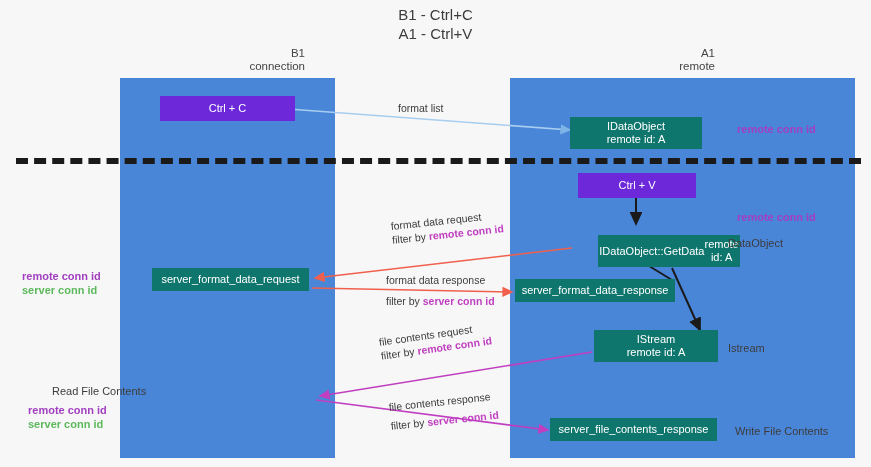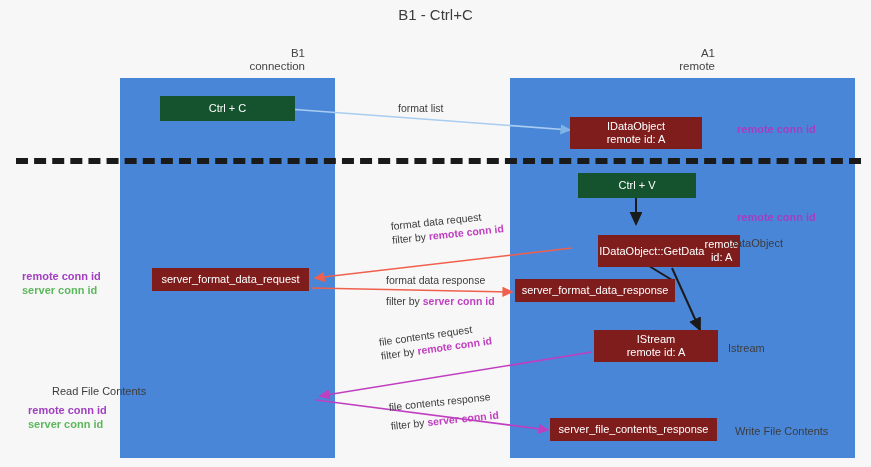--- a/index.html
+++ b/index.html
@@ -25,22 +25,22 @@
   }
   .colhead-b1{left:150px;top:47px;width:155px;}
   .colhead-a1{left:540px;top:47px;width:175px;}
 
   .box{
     position:absolute;box-sizing:border-box;
     display:flex;align-items:center;justify-content:center;
     text-align:center;color:#ffffff;font-size:11px;line-height:13px;
     padding:2px 4px;
   }
-  .box.green{background:#14532d;}
-  .box.orange{background:#7f1d1d;}
+  .box.green{background:#6d28d9;}
+  .box.orange{background:#0f766e;}
 
   .sidelabel{
     position:absolute;font-size:11px;line-height:14px;color:#3c3c3c;
     white-space:pre-line;
   }
   .lbl-purple{color:#a23fc0;font-weight:bold;}
   .lbl-green{color:#5cb85c;font-weight:bold;}
 
   .edgelabel{
     position:absolute;font-size:10.5px;line-height:14px;color:#3c3c3c;
@@ -58,20 +58,21 @@
 </head>
 <body>
 
 <div id="stage">
 
   <div class="lane lane-b1"></div>
   <div class="lane lane-a1"></div>
 
   <div class="title">
     <div>B1 - Ctrl+C</div>
+    <div>A1 - Ctrl+V</div>
   </div>
 
   <div class="colhead colhead-b1">
     <div>B1</div>
     <div>connection</div>
   </div>
   <div class="colhead colhead-a1">
     <div>A1</div>
     <div>remote</div>
   </div>

